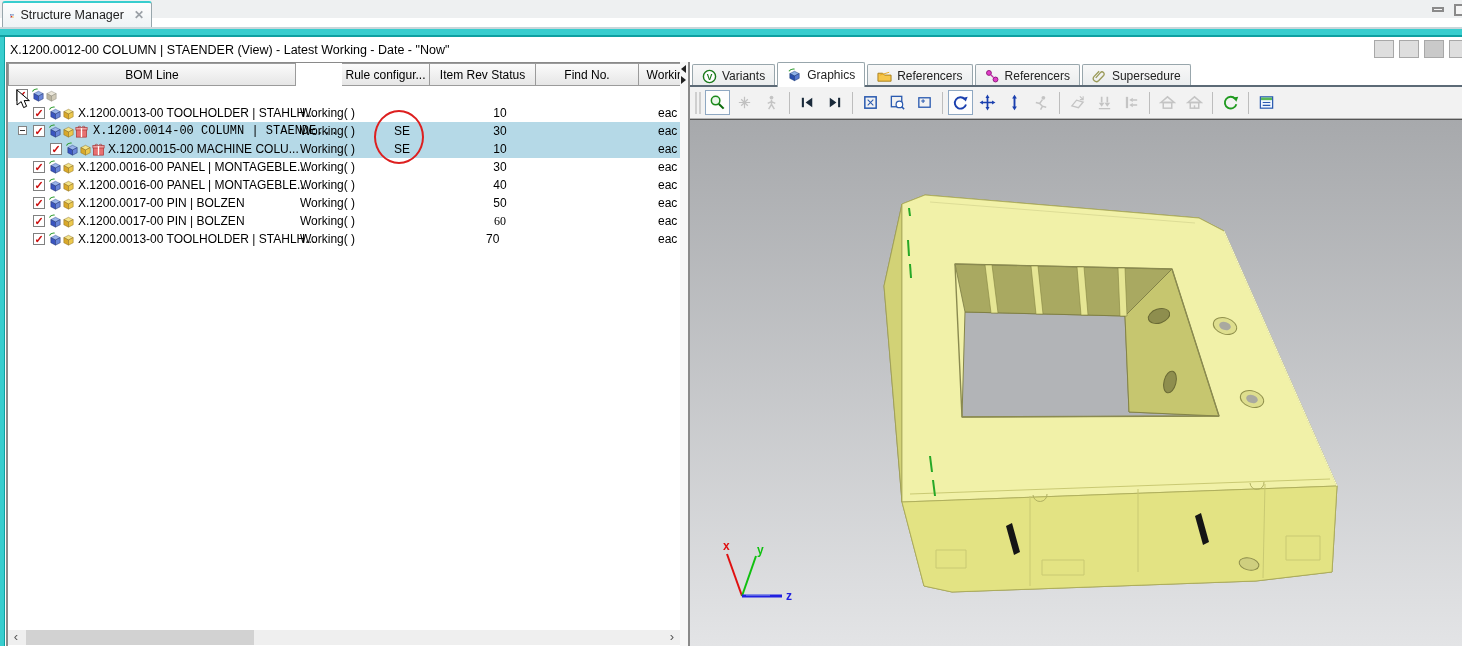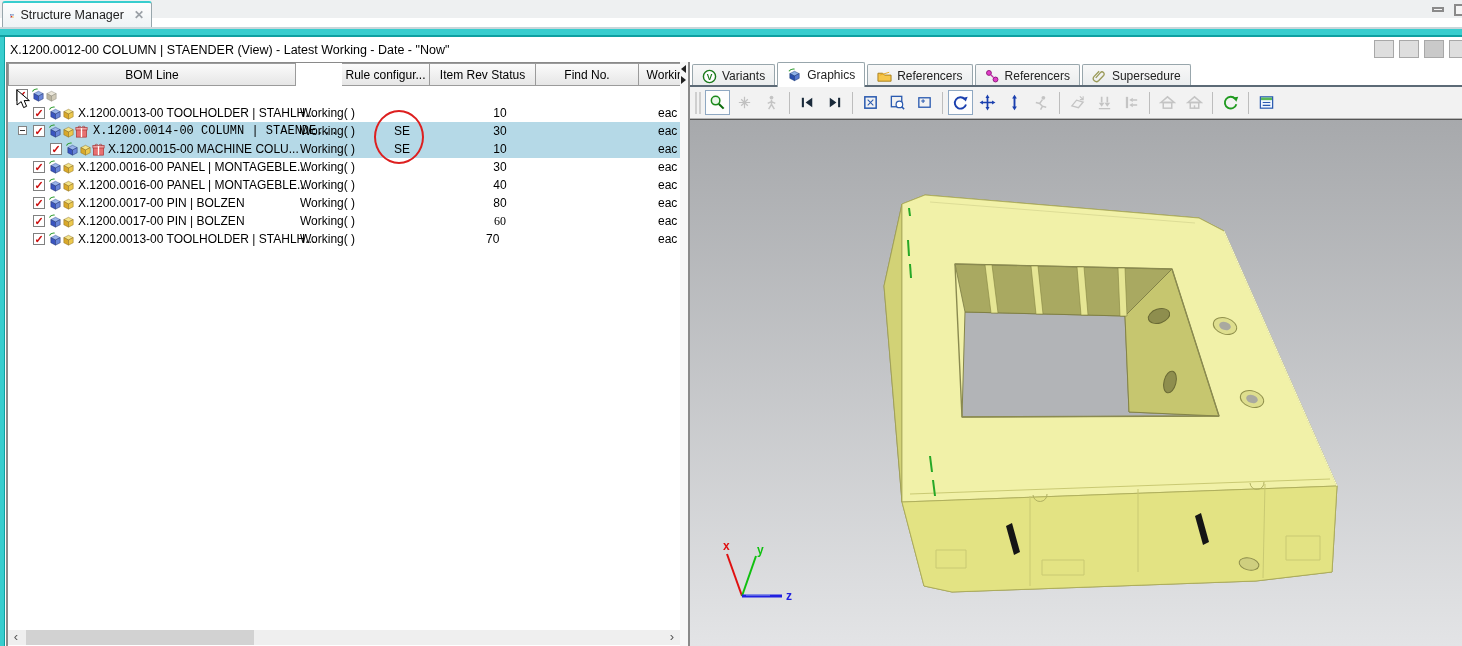--- a/index.html
+++ b/index.html
@@ -298,21 +298,21 @@
           </span>
           <span class="ticon16" style="left: 53px;">
             <svg viewBox="0 0 16 16">
               <polygon points="3,6 8,3.5 13,6 8,8.5" fill="#f4e488" stroke="#8a6a1a" stroke-width=".5"></polygon>
               <polygon points="3,6 8,8.5 8,14 3,11.5" fill="#d8a82a" stroke="#8a6a1a" stroke-width=".5"></polygon>
               <polygon points="13,6 8,8.5 8,14 13,11.5" fill="#ecc84e" stroke="#8a6a1a" stroke-width=".5"></polygon>
             </svg>
           </span>
           <span class="row-label" style="left: 70px;">X.1200.0017-00 PIN | BOLZEN</span>
           <span class="cellv" style="left: 292px;">Working( )</span>
-          <span class="cellv" style="left: 478px; width: 28px; text-align: center;">80</span>
+          <span class="cellv" style="left: 478px; width: 28px; text-align: center;">50</span>
           <span class="cellv" style="left: 650px;">eac</span>
         </div>
         <div class="tree-row">
           <div class="cb" style="left: 25px;">
             <span class="chk">✓</span>
           </div>
           <span class="ticon16" style="left: 40px;">
             <svg viewBox="0 0 16 16">
               <path d="M1.5,3.8 a5.5 5.5 0 0 1 5.5,-2.6" stroke="#2a9a2a" fill="none" stroke-width="1.1"></path>
               <polygon points="3,6 8,3.5 13,6 8,8.5" fill="#9ab4ea" stroke="#27408b" stroke-width=".5"></polygon>

